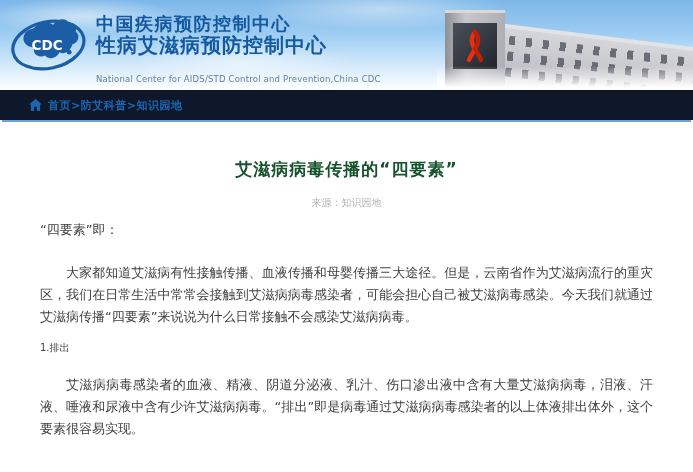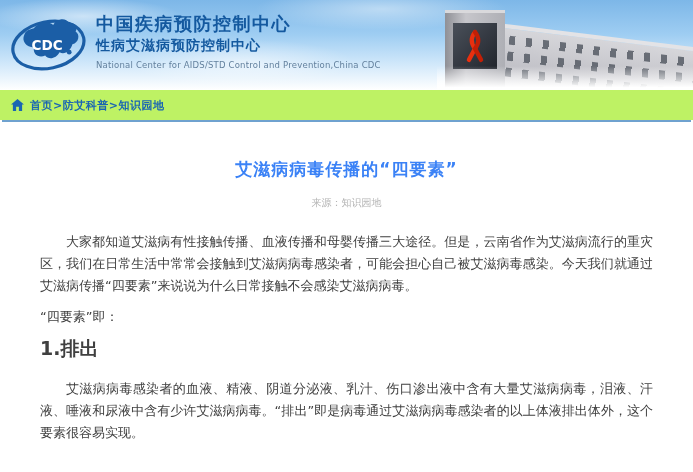--- a/index.html
+++ b/index.html
@@ -16,22 +16,22 @@
     background-image:
       radial-gradient(ellipse 140px 26px at 12% 18%, rgba(255,255,255,.55), rgba(255,255,255,0) 70%),
       radial-gradient(ellipse 180px 30px at 55% 10%, rgba(255,255,255,.45), rgba(255,255,255,0) 70%),
       radial-gradient(ellipse 160px 34px at 35% 70%, rgba(255,255,255,.5), rgba(255,255,255,0) 70%),
       linear-gradient(180deg,#7db7e8 0%, #9ecdf2 38%, #cfe7fa 70%, #ffffff 100%);
   }
   .logo-wrap { position:absolute; left:10px; top:10px; display:flex; align-items:flex-start; }
   .logo-svg { width:80px; height:70px; flex:0 0 auto; }
   .org-text { margin-left:6px; padding-top:5px; white-space:nowrap; }
   .org-cn1 { font-size:18px; font-weight:bold; color:#14599f; letter-spacing:1.5px; line-height:18px; }
-  .org-cn2 { font-size:14px; font-weight:bold; color:#14599f; letter-spacing:1px; line-height:24px; }
-  .org-en  { font-size:8.5px; color:#63819e; margin-top:3px; letter-spacing:.2px; }
+  .org-cn2 { font-size:20px; font-weight:bold; color:#14599f; letter-spacing:1px; line-height:24px; }
+  .org-en  { font-size:8.5px; color:#63819e; margin-top:17px; letter-spacing:.2px; }
 
   .building { position:absolute; right:0; top:4px; width:256px; height:86px; }
   .tower {
     position:absolute; left:8px; top:6px; width:60px; height:80px;
     background:linear-gradient(90deg,#8f9096 0%, #c6c6cb 35%, #aeafb5 100%);
     border-top:3px solid #d9d9dc;
   }
   .sign {
     position:absolute; left:8px; top:10px; width:44px; height:46px;
     background:linear-gradient(135deg,#4a505a 0%, #21252c 100%);
@@ -48,35 +48,35 @@
     height:9px; margin:7px 6px 0 6px;
     background:repeating-linear-gradient(90deg,#4e545e 0 6px, rgba(0,0,0,0) 6px 17px);
     opacity:.8;
   }
   .header-fade {
     position:absolute; left:0; right:0; bottom:0; height:24px;
     background:linear-gradient(180deg, rgba(255,255,255,0) 0%, #ffffff 90%);
   }
 
   
-  .breadcrumb-bar { height:30px; display:flex; align-items:center; padding-left:11px; background:#bef264; }
+  .breadcrumb-bar { height:30px; display:flex; align-items:center; padding-left:29px; background:#0f172a; }
   .home-icon-svg { width:13px; height:12px; margin-right:6px; }
   .breadcrumb-text { color:#1a66b3; font-size:11px; font-weight:bold; letter-spacing:.5px; }
   .divider { height:2px; background:#6fa2cf; margin:0 2px; }
 
   
   .article { padding:0 40px; color:#404040; }
-  .article-title { text-align:center; color:#3b82f6; font-size:17px; font-weight:bold; margin:36px 0 0 0; letter-spacing:1px; }
+  .article-title { text-align:center; color:#14532d; font-size:17px; font-weight:bold; margin:36px 0 0 0; letter-spacing:1px; }
   .article-source { text-align:center; color:#b4b4b4; font-size:10px; margin-top:15px; }
   .src-label { }
   .para { font-size:13px; line-height:22px; margin:0; text-align:justify; }
   .indent { text-indent:2em; }
   .intro { margin-top:21px; }
   .lead { margin-top:9px; }
-  .sec-heading { margin-top:9px; font-weight:bold; font-size:19px; line-height:22px; }
+  .sec-heading { margin-top:9px; font-weight:normal; font-size:10px; line-height:22px; }
   .sec-body { margin-top:15px; }
 </style>
 </head>
 <body>
 
 <div class="page">
 
   <div class="site-header">
     <div class="logo-wrap">
       <svg class="logo-svg" viewBox="0 0 100 86">
@@ -119,23 +119,23 @@
     <span class="breadcrumb-text">首页&gt;防艾科普&gt;知识园地</span>
   </div>
   <div class="divider"></div>
 
   <div class="article">
     <h1 class="article-title">艾滋病病毒传播的“四要素”</h1>
     <div class="article-source">
       <span class="src-label">来源：</span><span>知识园地</span>
     </div>
 
+    <p class="para lead">“四要素”即：</p>
+
     <p class="para indent intro">大家都知道艾滋病有性接触传播、血液传播和母婴传播三大途径。但是，云南省作为艾滋病流行的重灾区，我们在日常生活中常常会接触到艾滋病病毒感染者，可能会担心自己被艾滋病毒感染。今天我们就通过艾滋病传播“四要素”来说说为什么日常接触不会感染艾滋病病毒。</p>
-
-    <p class="para lead">“四要素”即：</p>
 
     <p class="sec-heading">1.排出</p>
     <p class="para indent sec-body">艾滋病病毒感染者的血液、精液、阴道分泌液、乳汁、伤口渗出液中含有大量艾滋病病毒，泪液、汗液、唾液和尿液中含有少许艾滋病病毒。“排出”即是病毒通过艾滋病病毒感染者的以上体液排出体外，这个要素很容易实现。</p>
 
 
   </div>
 
 </div>
 
 </body></html>

